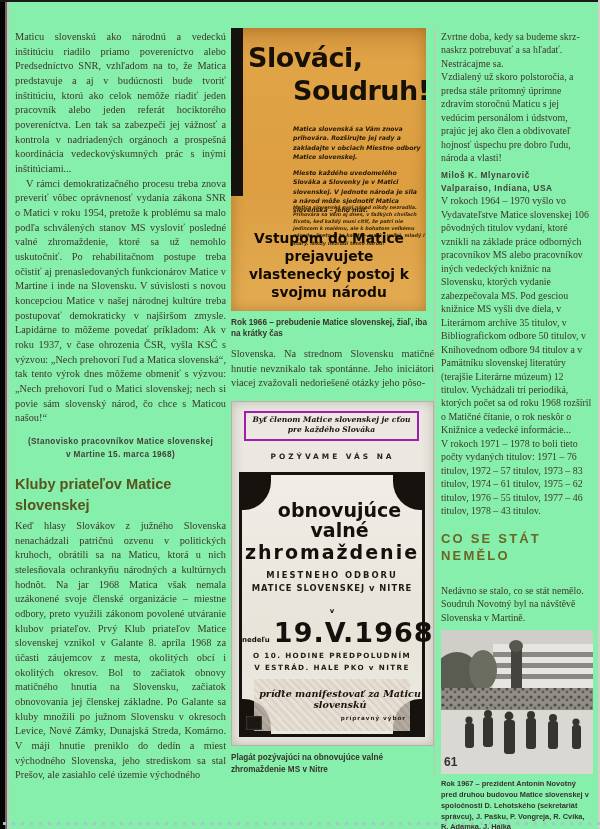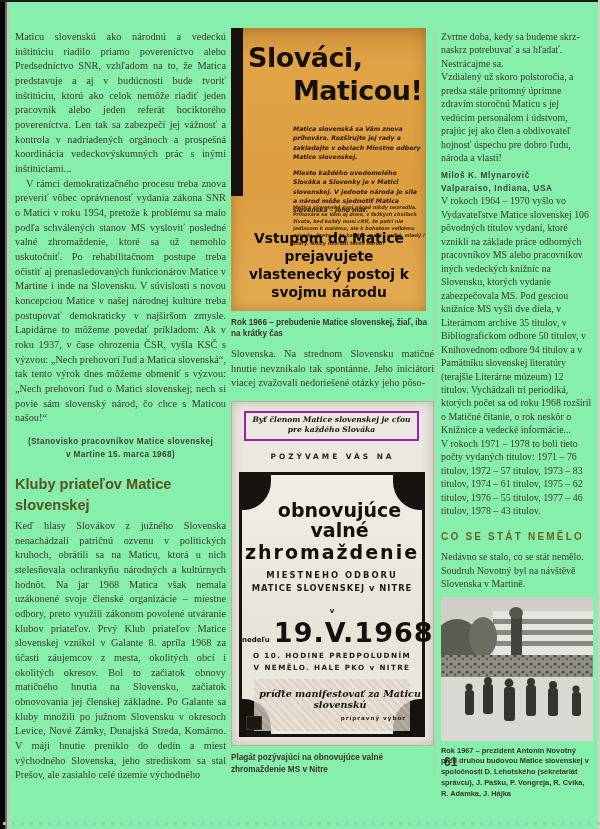--- a/index.html
+++ b/index.html
@@ -83,22 +83,22 @@
               font-weight:bold;font-size:5.6px;letter-spacing:1px;color:#2a261f;}
   .p2-stamp{position:absolute;left:4px;bottom:4px;width:16px;height:14px;background:#1b1813;
             box-shadow:inset 0 0 2px #777;}
 
   
   .col-right{position:absolute;left:441px;top:30px;width:152px;font-size:9.9px;line-height:1.36;}
   .col-right p{margin:0;}
   .sig{font-family:"Liberation Sans",sans-serif;font-weight:bold;font-size:8.3px;
        letter-spacing:.6px;color:#45403a;margin-top:4px;line-height:1.55;}
   .rp{margin-top:11px;}
-  .heading-right{font-family:"Liberation Sans",sans-serif;font-weight:bold;font-size:10px;
-                 letter-spacing:2.2px;color:#6d6524;margin:12px 0 7px 0;}
+  .heading-right{font-family:"Liberation Sans",sans-serif;font-weight:bold;font-size:13px;
+                 letter-spacing:2.2px;color:#6d6524;margin:12px 0 19px 0;}
   .photo{display:block;margin-top:6px;width:152px;height:144px;background:#cfcec9;}
   .photo-caption{font-family:"Liberation Sans",sans-serif;font-weight:bold;font-size:7.4px;
                  line-height:1.45;color:#3a332a;margin-top:5px;}
   .pagenum{position:absolute;left:444px;top:755px;font-family:"Liberation Sans",sans-serif;
            font-weight:bold;font-size:12px;color:#32302b;}
 </style>
 </head>
 <body>
 
 <div class="page">
@@ -115,21 +115,21 @@
       <div>v Martine 15. marca 1968)</div>
     </div>
     <div class="heading-left">Kluby priateľov Matice slovenskej</div>
     <p>Keď hlasy Slovákov z južného Slovenska nenachádzali patričnú ozvenu v politických kruhoch, obrátili sa na Maticu, ktorá u nich stelesňovala ochrankyňu národných a kultúrnych hodnôt. Na jar 1968 Matica však nemala uzákonené svoje členské organizácie – miestne odbory, preto využili zákonom povolené utváranie klubov priateľov. Prvý Klub priateľov Matice slovenskej vznikol v Galante 8. apríla 1968 za účasti záujemcov z mesta, okolitých obcí i okolitých okresov. Bol to začiatok obnovy matičného hnutia na Slovensku, začiatok obnovovania jej členskej základne. Po Galante sa kluby množili po južnom Slovensku v okresoch Levice, Nové Zámky, Dunajská Streda, Komárno. V máji hnutie preniklo do dedín a miest východného Slovenska, jeho strediskom sa stal Prešov, ale zasiahlo celé územie východného</p>
   </div>
 
   <div class="col-mid">
     <div class="poster1">
       <div class="p1-edge"></div>
       <div class="p1-title1">Slováci,</div>
-      <div class="p1-title2">Maticou!</div>
+      <div class="p1-title2">Soudruh!</div>
       <div class="p1-paras">
         <div>Matica slovenská sa Vám znova prihovára. Rozširujte jej rady a zakladajte v obciach Miestne odbory Matice slovenskej.</div>
         <div class="gap"></div>
         <div>Miesto každého uvedomelého Slováka a Slovenky je v Matici slovenskej. V jednote národa je sila a národ môže sjednotiť Matica slovenská – jeho mať.</div>
       </div>
       <div class="p1-tiny">Matica slovenská svoj národ nikdy nezradila. Prihovára sa Vám aj dnes, v ťažkých chvíľach života, keď každý musí cítiť, že patrí nie jedincom k malému, ale k bohatom veľkému národu. Preto si to každý – malý i veľký, mladý i starý. Nikdy nezradí tento národ!</div>
       <div class="p1-slogan">
         <div>Vstupom do Matice prejavujete</div>
         <div>vlastenecký postoj k svojmu národu</div>
       </div>
@@ -146,21 +146,21 @@
         <div class="orn bl"></div>
         <div class="orn br"></div>
         <div class="p2-t1">obnovujúce valné</div>
         <div class="p2-t2">zhromaždenie</div>
         <div class="p2-s1">MIESTNEHO ODBORU</div>
         <div class="p2-s2">MATICE SLOVENSKEJ v NITRE</div>
         <div class="p2-daterow">
           <span class="p2-dprefix">v nedeľu</span><span class="p2-date">19.V.1968</span>
         </div>
         <div class="p2-time">O 10. HODINE PREDPOLUDNÍM</div>
-        <div class="p2-time">V NEMĚLO. HALE PKO v NITRE</div>
+        <div class="p2-time">V ESTRÁD. HALE PKO v NITRE</div>
         <div class="p2-noise"></div>
         <div class="p2-script">príďte manifestovať za Maticu slovenskú</div>
         <div class="p2-signoff">prípravný výbor</div>
         <div class="p2-stamp"></div>
       </div>
     </div>
     <div class="caption">Plagát pozývajúci na obnovujúce valné zhromaždenie MS v Nitre</div>
   </div>
 
   <div class="col-right">

